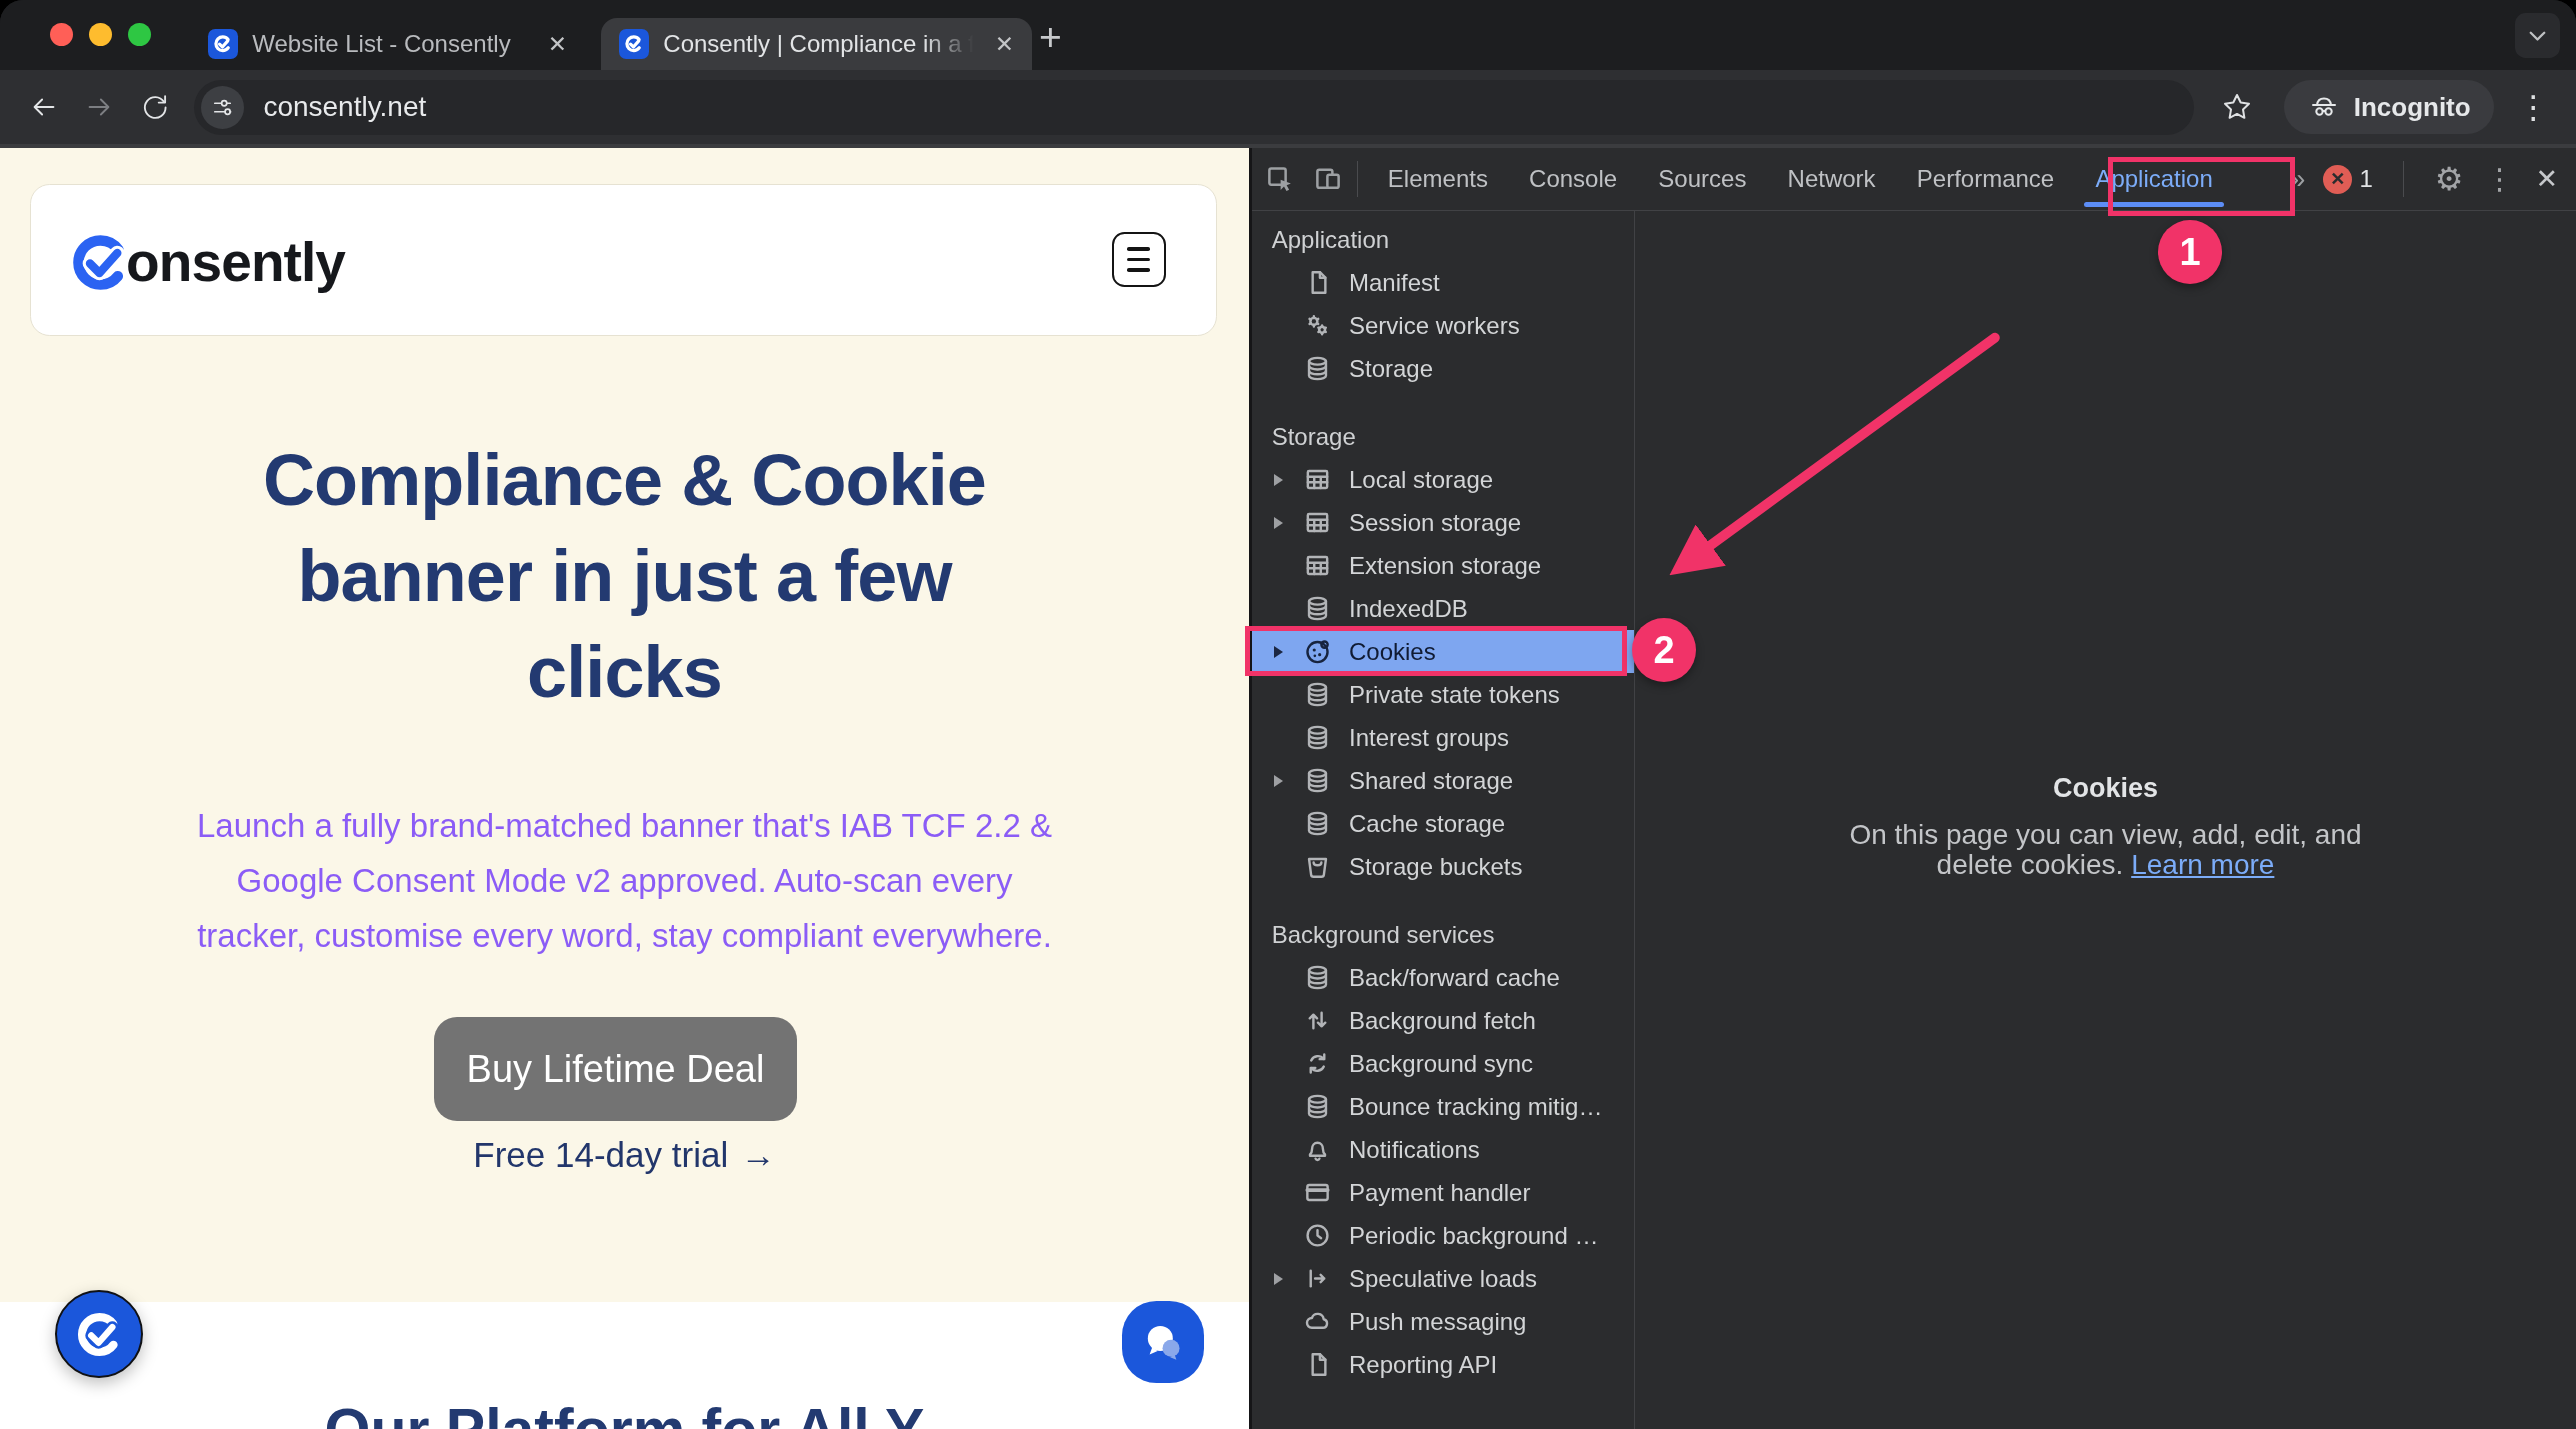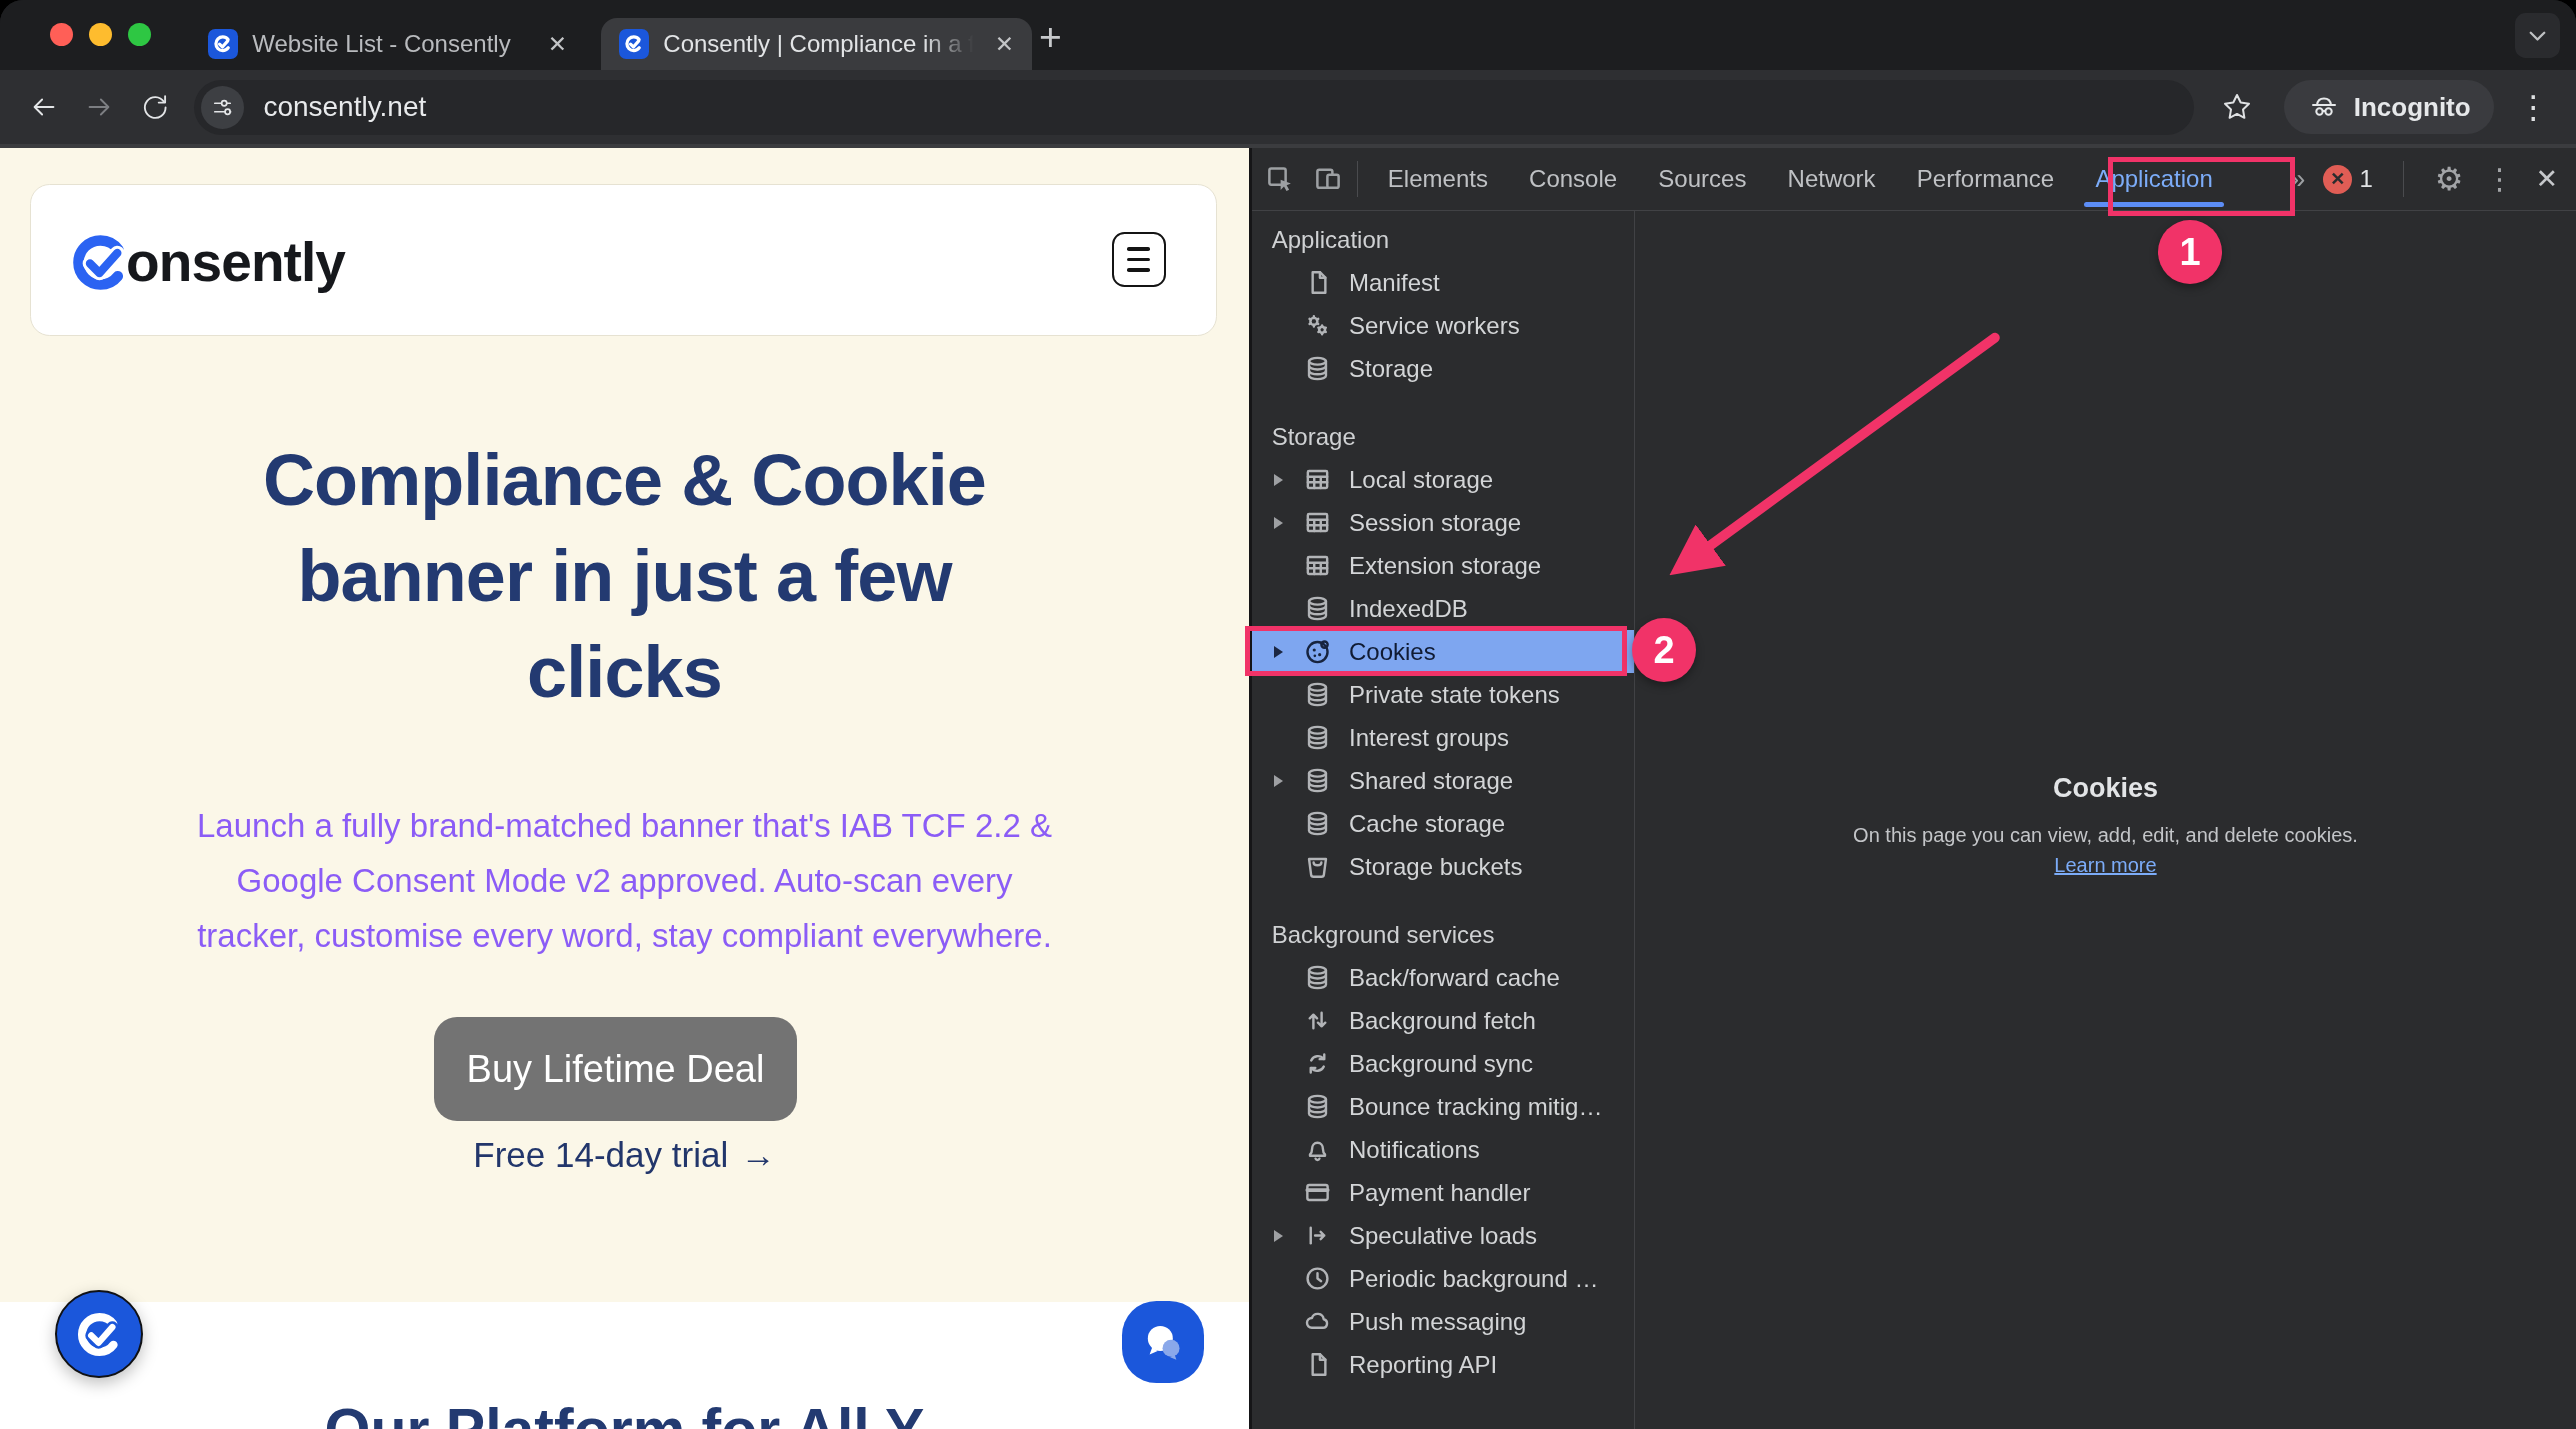--- a/index.html
+++ b/index.html
@@ -83,21 +83,21 @@
   .row .lbl{position:absolute;left:97px;right:7.2px;white-space:nowrap;overflow:hidden;}
   .row.selected{background:#7ea6f0;color:#101b33;}
   .row.selected .lbl{color:#101b33;}
   .row.selected .tri{border-left-color:#1c2742;}
   .row.selected .tree-icon{color:#17243f;}
   .tree-icon svg,.dt-toolicon svg{display:block;}
 
   .dt-main{flex:1;position:relative;}
   .cookies-info{position:absolute;left:0;right:0;top:562px;text-align:center;}
   .cookies-info .ci-title{font-size:27px;font-weight:bold;color:#e2e4e6;margin-bottom:16px;}
-  .cookies-info .ci-desc{font-size:20px;line-height:30px;color:#c3c5c8;max-width:519px;margin:0 auto;}
+  .cookies-info .ci-desc{font-size:28px;line-height:30px;color:#c3c5c8;max-width:519px;margin:0 auto;}
   .learn-more{color:#7cacf8;text-decoration:underline;}
 
   
   .annot-box{position:absolute;border:5.4px solid #f13368;z-index:40;}
   .annot-box.b1{left:2108px;top:9px;width:187px;height:59px;}
   .annot-box.b2{left:1245px;top:478px;width:382px;height:50px;}
   .annot-badge{position:absolute;width:64px;height:64px;border-radius:50%;background:#f13368;color:#fff;font-size:38px;font-weight:bold;display:flex;align-items:center;justify-content:center;z-index:41;box-shadow:0 3.6px 9px rgba(0,0,0,.35);}
   .annot-badge.s1{left:2158px;top:72px;}
   .annot-badge.s2{left:1632px;top:470px;}
   .annot-arrow{position:absolute;left:1637px;top:179px;z-index:39;}
@@ -489,37 +489,37 @@
                 <div class="row">
                   <span class="tree-icon">
                     <svg class="glyph" width="29" height="29" viewBox="0 0 24 24">
                       <rect x="3.6" y="5.8" width="16.8" height="12.4" rx="1.6"></rect>
                       <path d="M3.6 10h16.8" stroke-width="3.2"></path>
                     </svg>
                   </span>
                   <span class="lbl">Payment handler</span>
                 </div>
                 <div class="row">
+                  <span class="tree-icon">
+                    <svg class="glyph" width="29" height="29" viewBox="0 0 24 24">
+                      <circle cx="12" cy="12" r="8.2"></circle>
+                      <path d="M12 7.6V12l3 2.2"></path>
+                    </svg>
+                  </span>
+                  <span class="lbl">Periodic background …</span>
+                </div>
+                <div class="row">
                   <span class="tri"></span>
                   <span class="tree-icon">
                     <svg class="glyph" width="29" height="29" viewBox="0 0 24 24">
                       <path d="M6.4 5.6v12.8"></path>
                       <path d="M10 12h7.6M14.6 9l3 3-3 3"></path>
                     </svg>
                   </span>
                   <span class="lbl">Speculative loads</span>
-                </div>
-                <div class="row">
-                  <span class="tree-icon">
-                    <svg class="glyph" width="29" height="29" viewBox="0 0 24 24">
-                      <circle cx="12" cy="12" r="8.2"></circle>
-                      <path d="M12 7.6V12l3 2.2"></path>
-                    </svg>
-                  </span>
-                  <span class="lbl">Periodic background …</span>
                 </div>
                 <div class="row">
                   <span class="tree-icon">
                     <svg class="glyph" width="29" height="29" viewBox="0 0 24 24">
                       <path d="M7.3 17.2h9.2a3.6 3.6 0 0 0 .6-7.1 5 5 0 0 0-9.7-1A3.9 3.9 0 0 0 7.3 17.2z"></path>
                     </svg>
                   </span>
                   <span class="lbl">Push messaging</span>
                 </div>
                 <div class="row">

